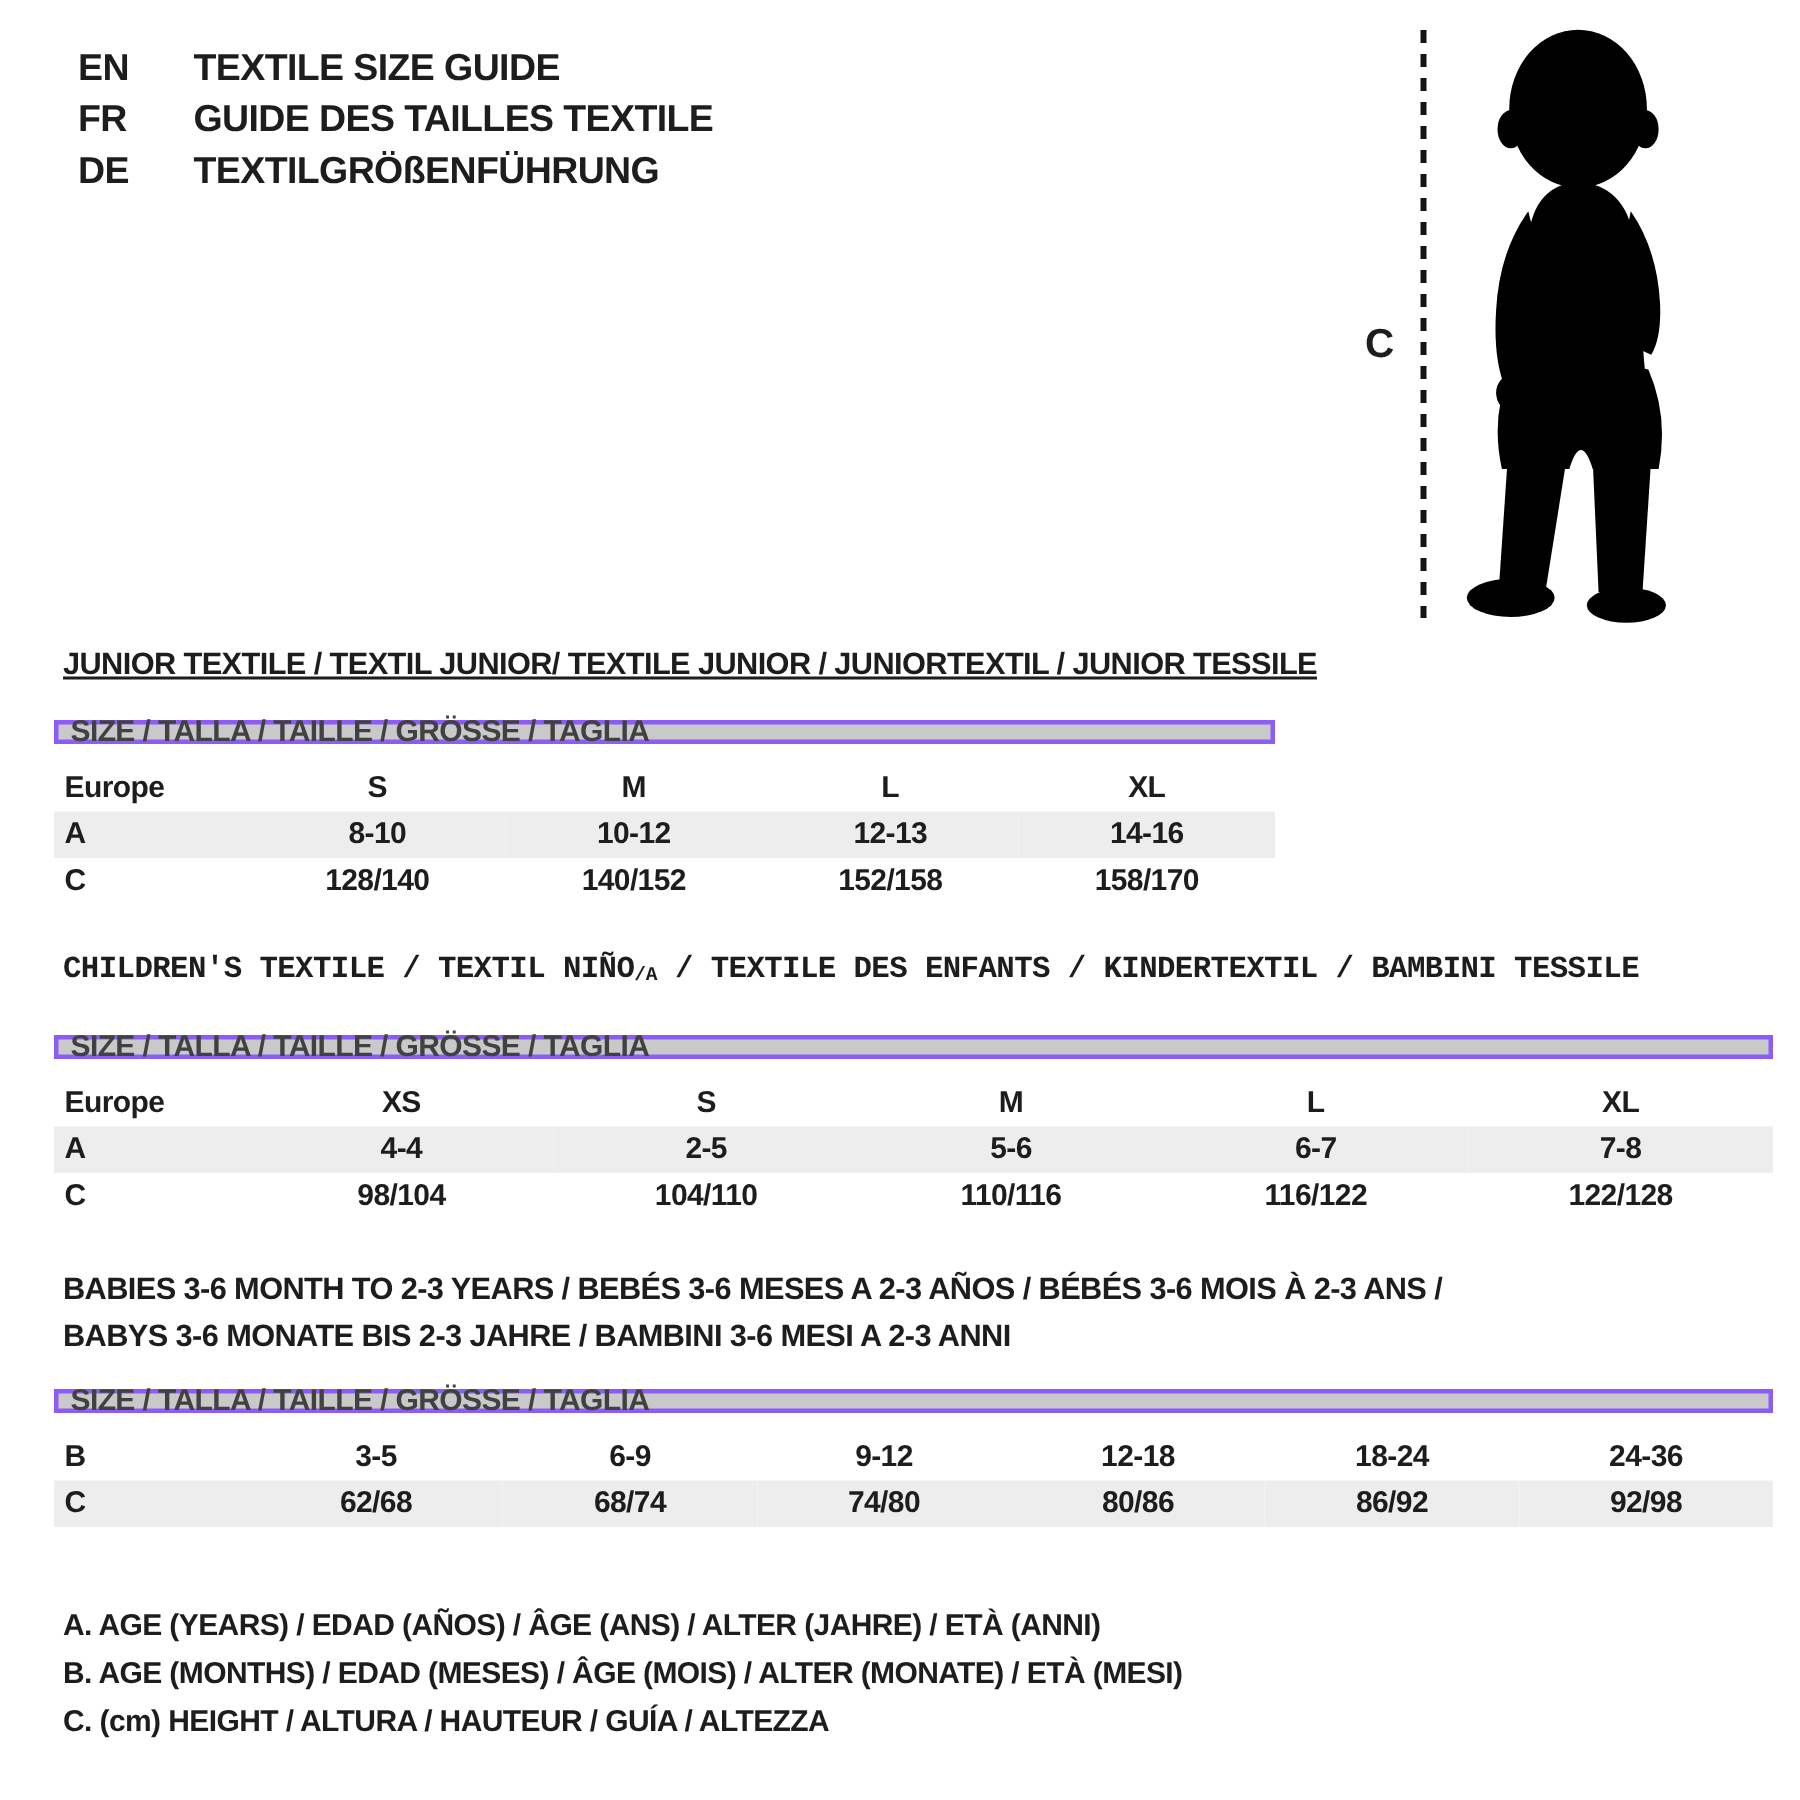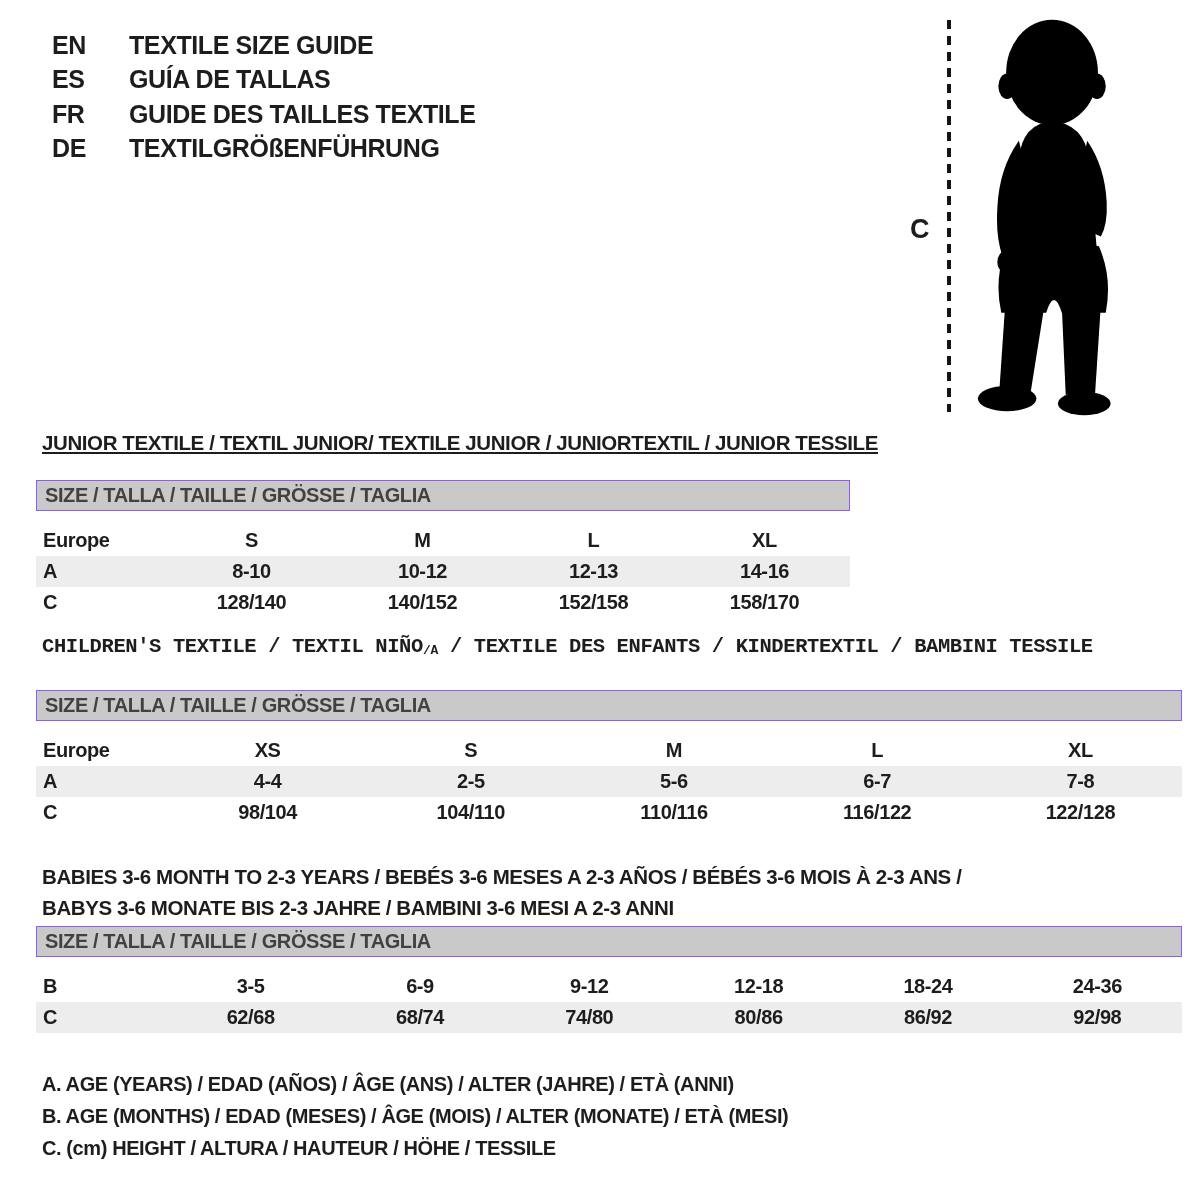--- a/index.html
+++ b/index.html
@@ -33,46 +33,42 @@
   }
   .c-label{position:absolute;left:10px;top:202px;font-size:27px;}
   .silhouette{position:absolute;left:62px;top:0;width:184px;height:410px;}
   
   .heading{position:absolute;left:42px;font-size:20.5px;white-space:nowrap;}
   .heading .sub{font-size:13px;vertical-align:-2px;letter-spacing:-0.2px;}
   .heading-2line{line-height:31px;}
   
   .tbl{position:absolute;}
   .size-bar{
-    height:31px;background:var(--header_bar);
-    border:1px solid #8b5cf6;
+    height:16px;background:var(--header_bar);
+    border:3px solid #8b5cf6;
     display:flex;align-items:center;padding-left:8px;
     font-size:20px;color:var(--bar_text);
   }
   table{width:100%;border-collapse:collapse;table-layout:fixed;margin-top:14px;}
   td{height:31px;font-size:20px;text-align:center;vertical-align:middle;}
   td.row-label{text-align:left;padding-left:7px;}
   col.label-col{width:130px;}
   tbody tr:nth-child(even){background:var(--stripe);}
   
   .legend{position:absolute;left:42px;top:1068px;font-size:20px;line-height:32px;}
 </style>
 </head>
 <body>
 
 <div class="page">
 
   <div class="lang-block">
       <div class="lang-row">
         <span class="lang-code">EN</span>
         <span>TEXTILE SIZE GUIDE</span>
-      </div>
-      <div class="lang-row">
-        <span class="lang-code">ES</span>
-        <span>GUÍA DE TALLAS</span>
       </div>
       <div class="lang-row">
         <span class="lang-code">FR</span>
         <span>GUIDE DES TAILLES TEXTILE</span>
       </div>
       <div class="lang-row">
         <span class="lang-code">DE</span>
         <span>TEXTILGRÖßENFÜHRUNG</span>
       </div>
     </div>
@@ -162,21 +158,21 @@
             <td>98/104</td>
             <td>104/110</td>
             <td>110/116</td>
             <td>116/122</td>
             <td>122/128</td>
           </tr>
         </tbody>
     </table>
   </div>
 
-  <div class="heading heading-2line" style="top:844px;margin-top:17px;">
+  <div class="heading heading-2line" style="top:844px;">
     <div>BABIES 3-6 MONTH TO 2-3 YEARS / BEBÉS 3-6 MESES A 2-3 AÑOS / BÉBÉS 3-6 MOIS À 2-3 ANS /</div>
     <div>BABYS 3-6 MONATE BIS 2-3 JAHRE / BAMBINI 3-6 MESI A 2-3 ANNI</div>
   </div>
   <div class="tbl" style="left:36px;top:926px;width:1146px;">
     <div class="size-bar">SIZE / TALLA / TAILLE / GRÖSSE / TAGLIA</div>
     <table>
       <colgroup>
           <col class="label-col">
         </colgroup>
       <tbody>
@@ -198,16 +194,16 @@
             <td>86/92</td>
             <td>92/98</td>
           </tr>
         </tbody>
     </table>
   </div>
 
   <div class="legend">
     <div>A. AGE (YEARS) / EDAD (AÑOS) / ÂGE (ANS) / ALTER (JAHRE) / ETÀ (ANNI)</div>
     <div>B. AGE (MONTHS) / EDAD (MESES) / ÂGE (MOIS) / ALTER (MONATE) / ETÀ (MESI)</div>
-    <div>C. (cm) HEIGHT / ALTURA / HAUTEUR / HÖHE / TESSILE</div>
+    <div>C. (cm) HEIGHT / ALTURA / HAUTEUR / GUÍA / ALTEZZA</div>
   </div>
 
 </div>
 
 </body></html>

